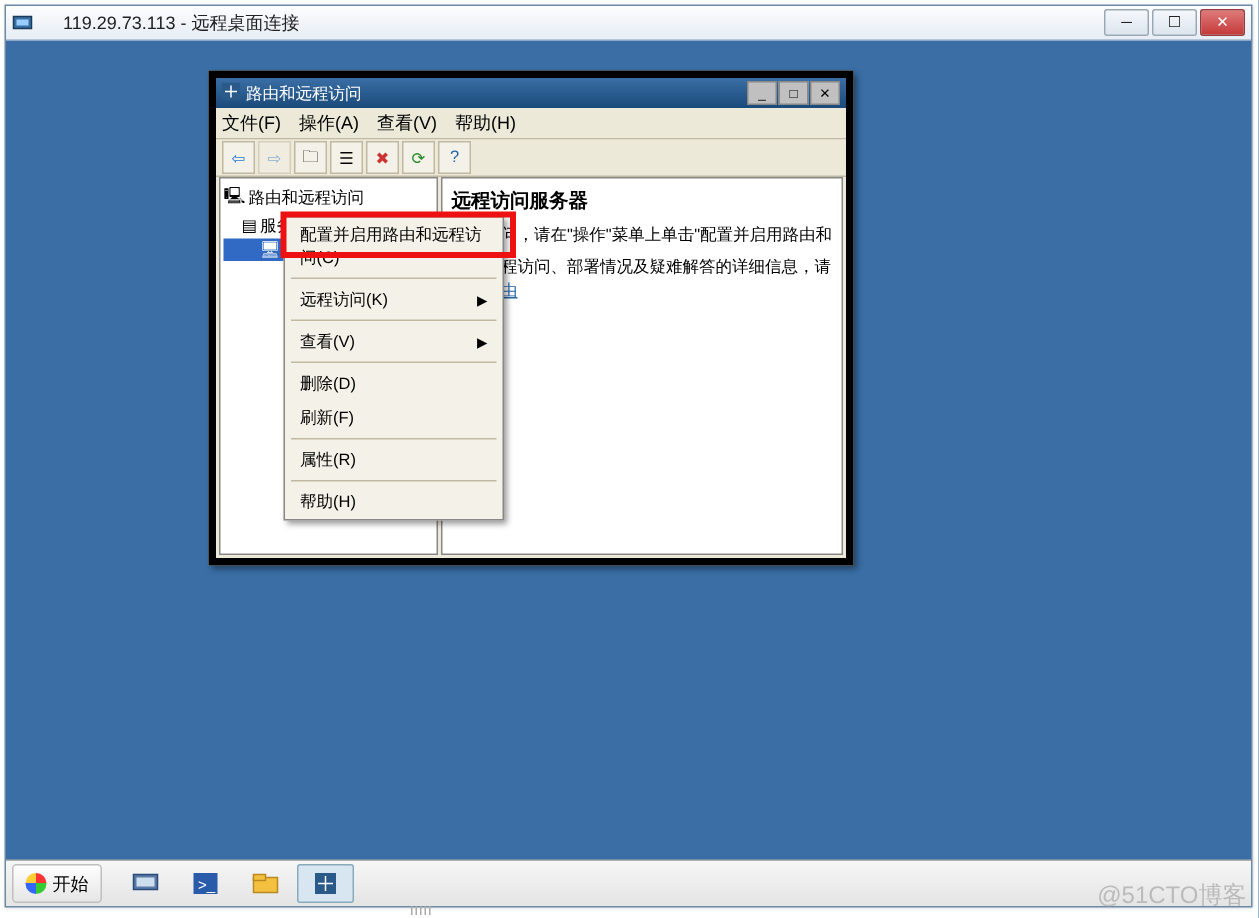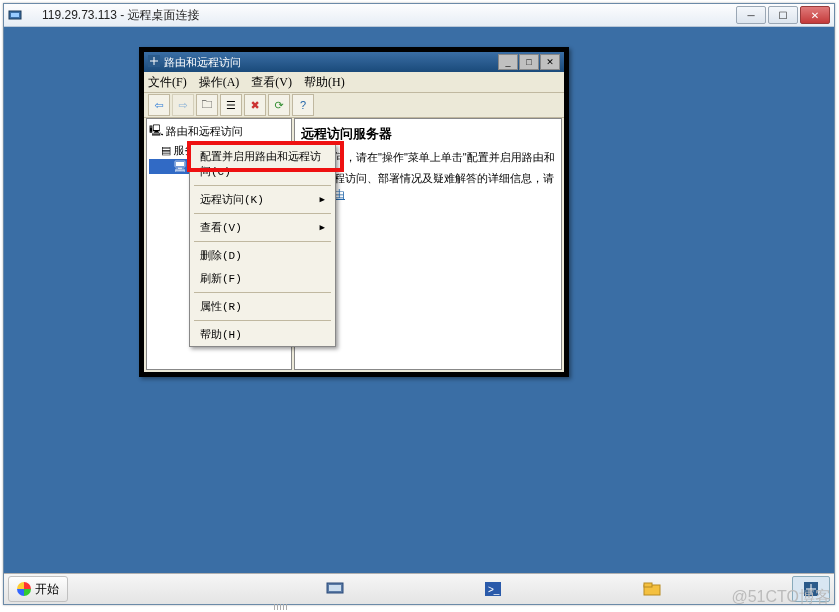--- a/index.html
+++ b/index.html
@@ -65,21 +65,20 @@
   .taskbar {
     position:absolute;
     left:0; right:0; bottom:0;
     height:30px;
     background: linear-gradient(#f6f6f6,#e4e4e4);
     border-top:1px solid #b0b0b0;
     display:flex;
     align-items:center;
     padding:0 4px;
     gap:2px;
-    justify-content:space-between;
   }
   .start-btn {
     height:24px;
     padding:0 8px;
     border:1px solid #c0c0c0;
     border-radius:3px;
     background: linear-gradient(#fefefe,#e6e6e6);
     display:flex;align-items:center;gap:4px;
   }
   .start-orb {
@@ -119,21 +118,20 @@
     border:1px solid #888;
     display:flex;align-items:center;justify-content:center;
     font-size:9px;color:#000;
   }
   .mmc-menu {
     height:20px;
     background:#ece9d8;
     display:flex;align-items:center;
     padding:0 4px;gap:12px;
     border-bottom:1px solid #c0b8a0;
-    font-family:Liberation Serif, serif;
   }
   .mmc-menu span { color:#000; }
   .mmc-toolbar {
     height:24px;
     background:#ece9d8;
     border-bottom:1px solid #c0b8a0;
     display:flex;align-items:center;
     padding:0 4px;gap:2px;
   }
   .tool-btn {
@@ -188,21 +186,20 @@
     background:#f4f2e8;
     border:1px solid #888;
     box-shadow:2px 2px 4px rgba(0,0,0,0.4);
     font-size:11px;
     z-index:20;
   }
   .ctx-item {
     padding:4px 10px;
     display:flex;align-items:center;justify-content:space-between;
     color:#000;
-    font-family:Liberation Mono, monospace;
   }
   .ctx-sep { height:1px;background:#c0b8a0;margin:2px 4px; }
   .ctx-arrow { font-size:9px; }
   
   .red-box {
     position:absolute;
     border:4px solid #e11;
     pointer-events:none;
     z-index:30;
   }

